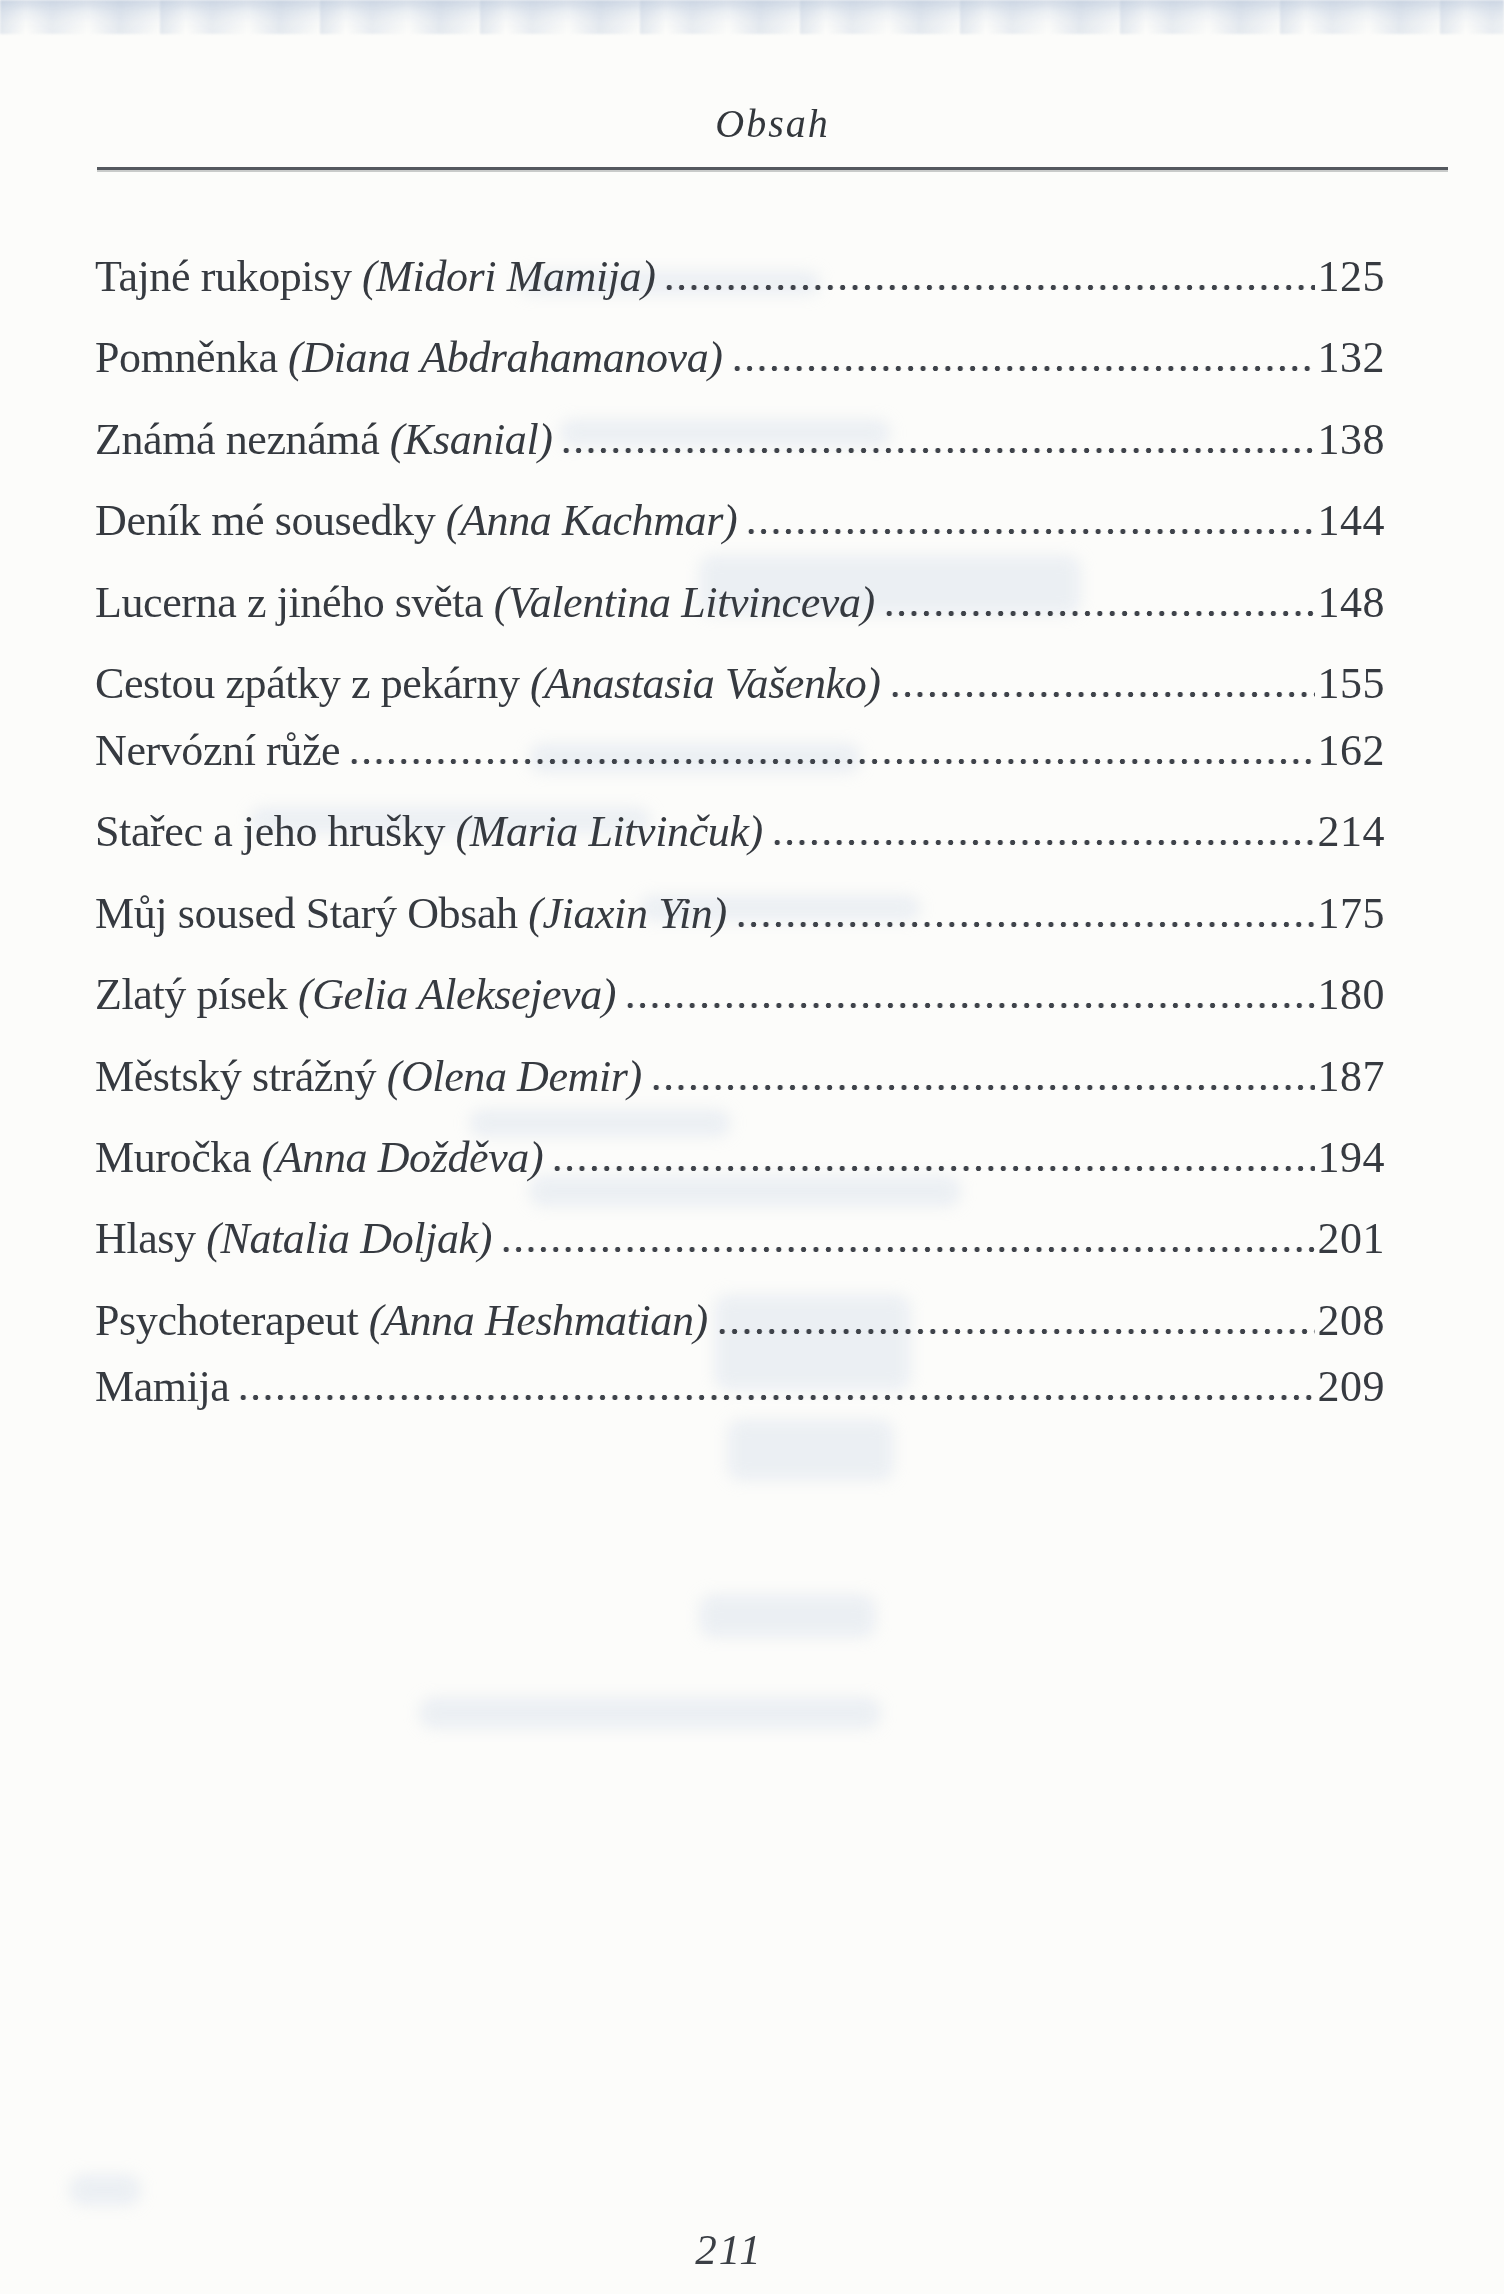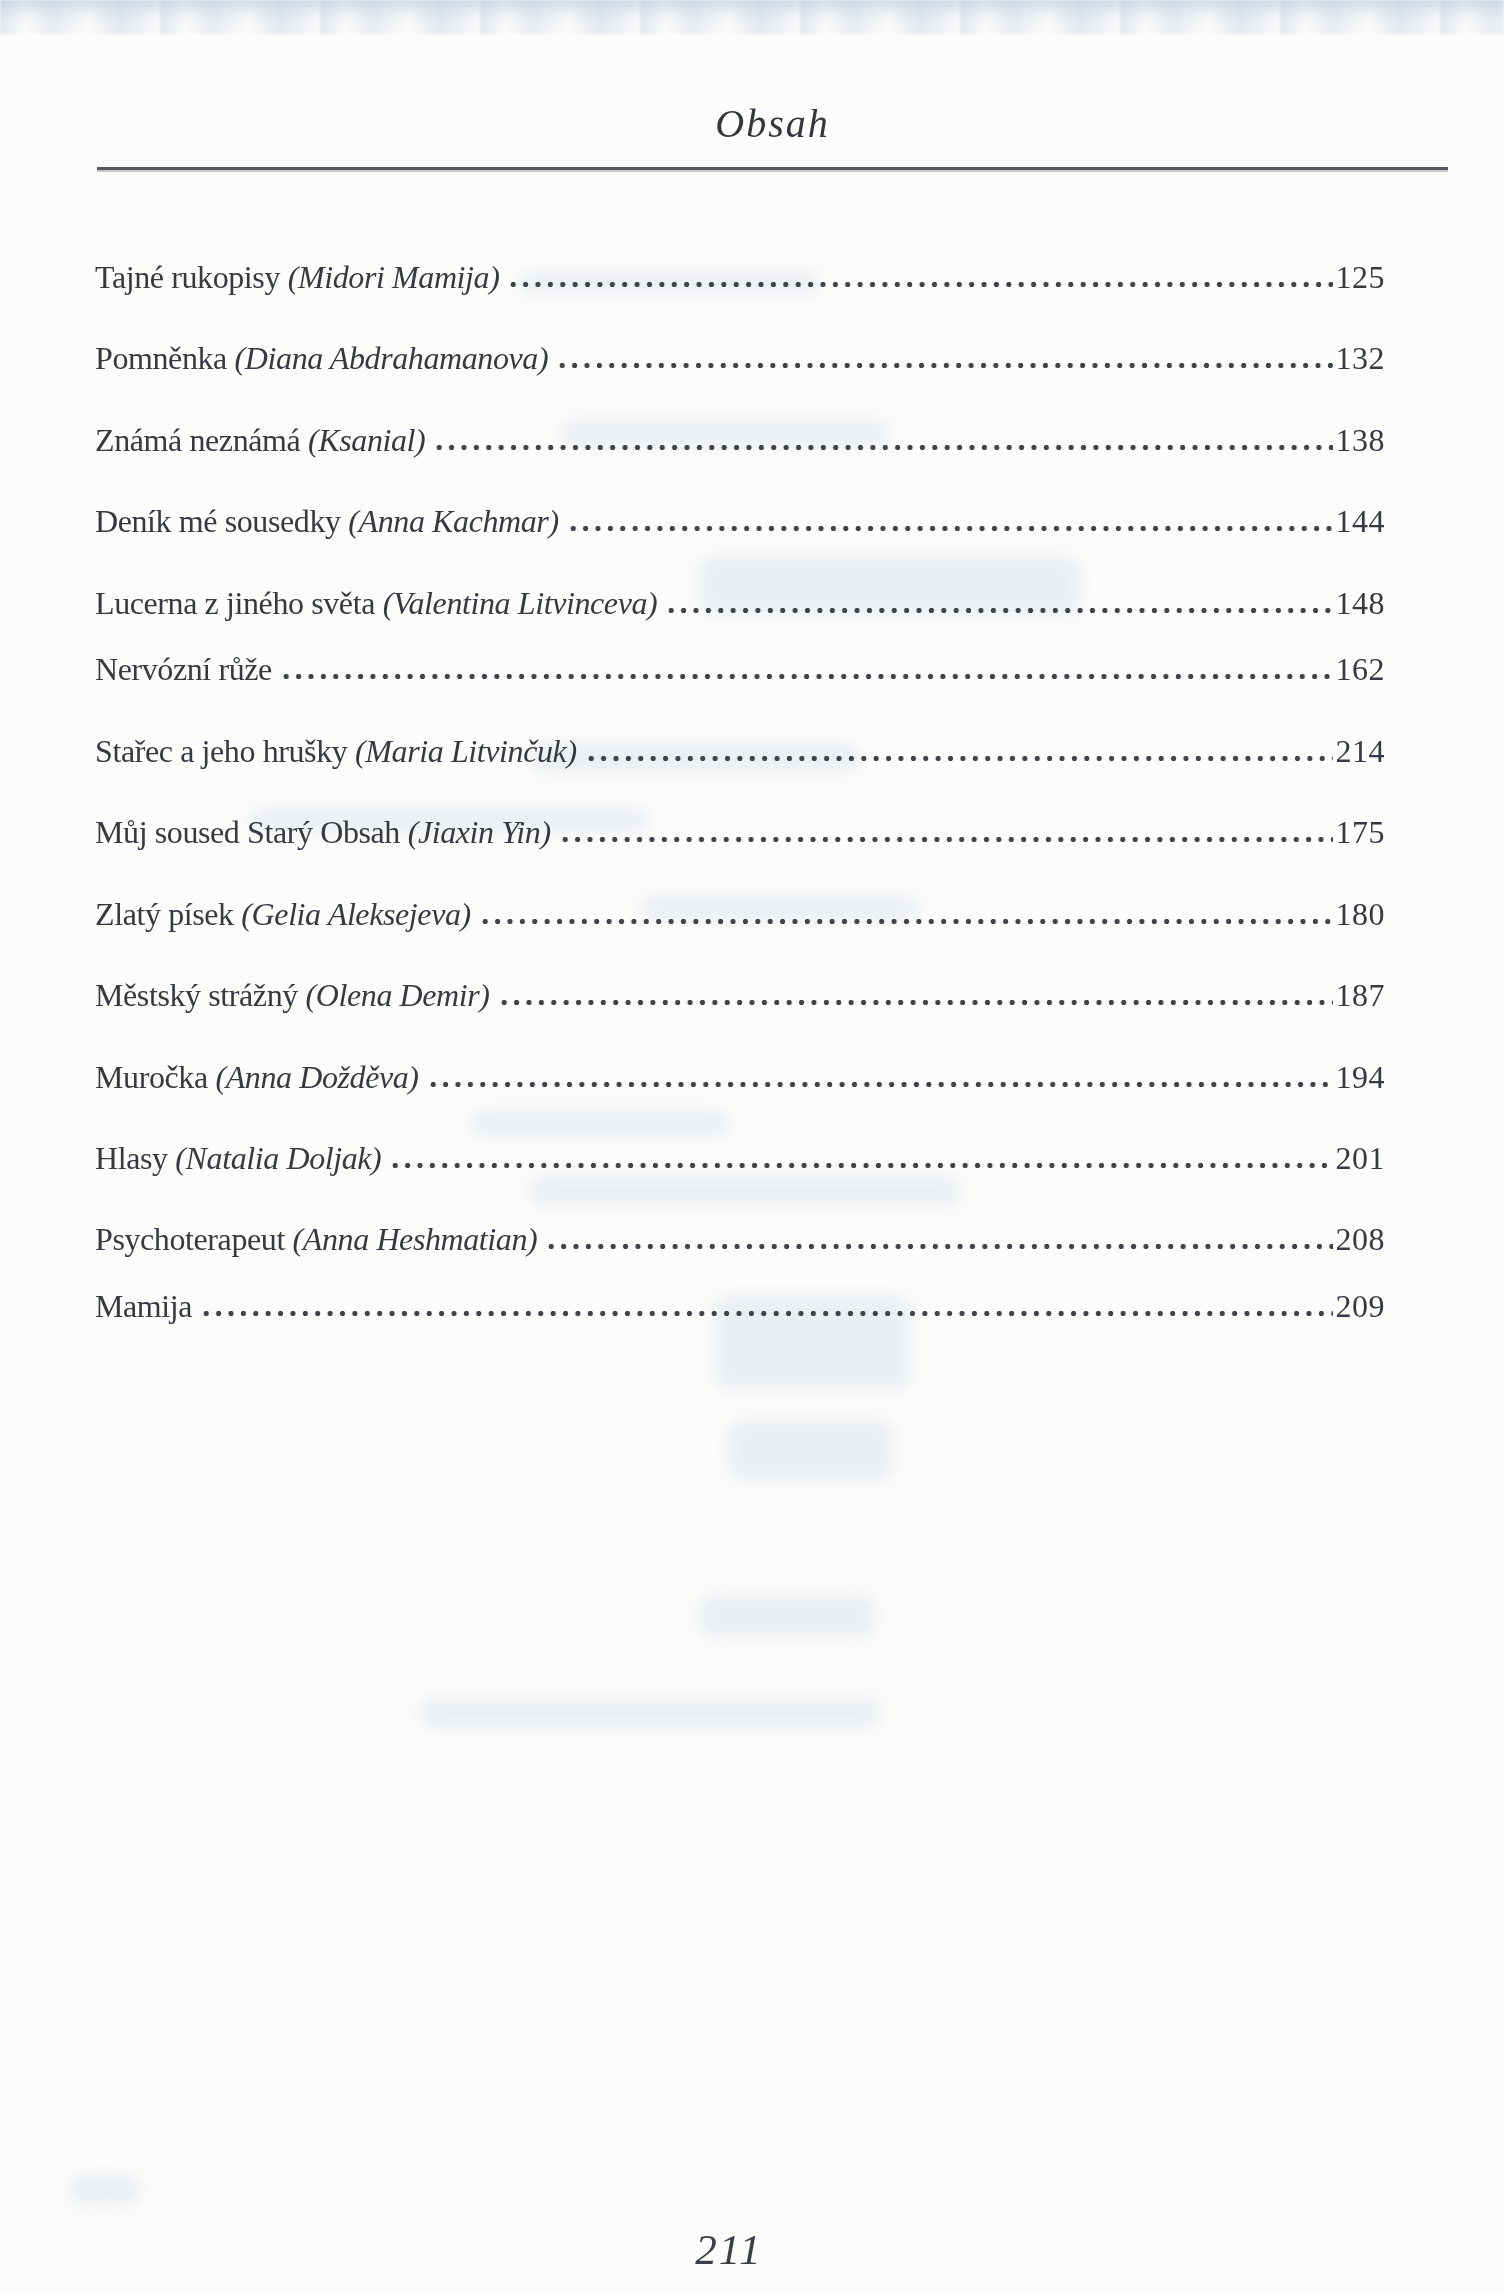--- a/index.html
+++ b/index.html
@@ -69,21 +69,21 @@
   .toc-list {
     position: absolute;
     top: 229px;
     left: 95px;
     width: 1290px;
   }
   .toc-row {
     display: flex;
     align-items: baseline;
     line-height: 66.45px;
-    font-size: 32px;
+    font-size: 44px;
     white-space: nowrap;
   }
   .toc-title {
     letter-spacing: -0.4px;
   }
   .toc-author {
     font-style: italic;
     letter-spacing: -0.4px;
   }
   .toc-author:not(:empty) { margin-left: 0.24em; margin-top: 15px; }
@@ -164,20 +164,26 @@
       <span class="toc-leader"></span>
       <span class="toc-page">144</span>
     </div>
       <div class="toc-row">
       <span class="toc-title">Lucerna z jiného světa</span>
       <span class="toc-author">(Valentina Litvinceva)</span>
       <span class="toc-leader"></span>
       <span class="toc-page">148</span>
     </div>
       <div class="toc-row">
+      <span class="toc-title">Cestou zpátky z pekárny</span>
+      <span class="toc-author">(Anastasia Vašenko)</span>
+      <span class="toc-leader"></span>
+      <span class="toc-page">155</span>
+    </div>
+      <div class="toc-row">
       <span class="toc-title">Nervózní růže</span>
       <span class="toc-leader"></span>
       <span class="toc-page">162</span>
     </div>
       <div class="toc-row">
       <span class="toc-title">Stařec a jeho hrušky</span>
       <span class="toc-author">(Maria Litvinčuk)</span>
       <span class="toc-leader"></span>
       <span class="toc-page">214</span>
     </div>

